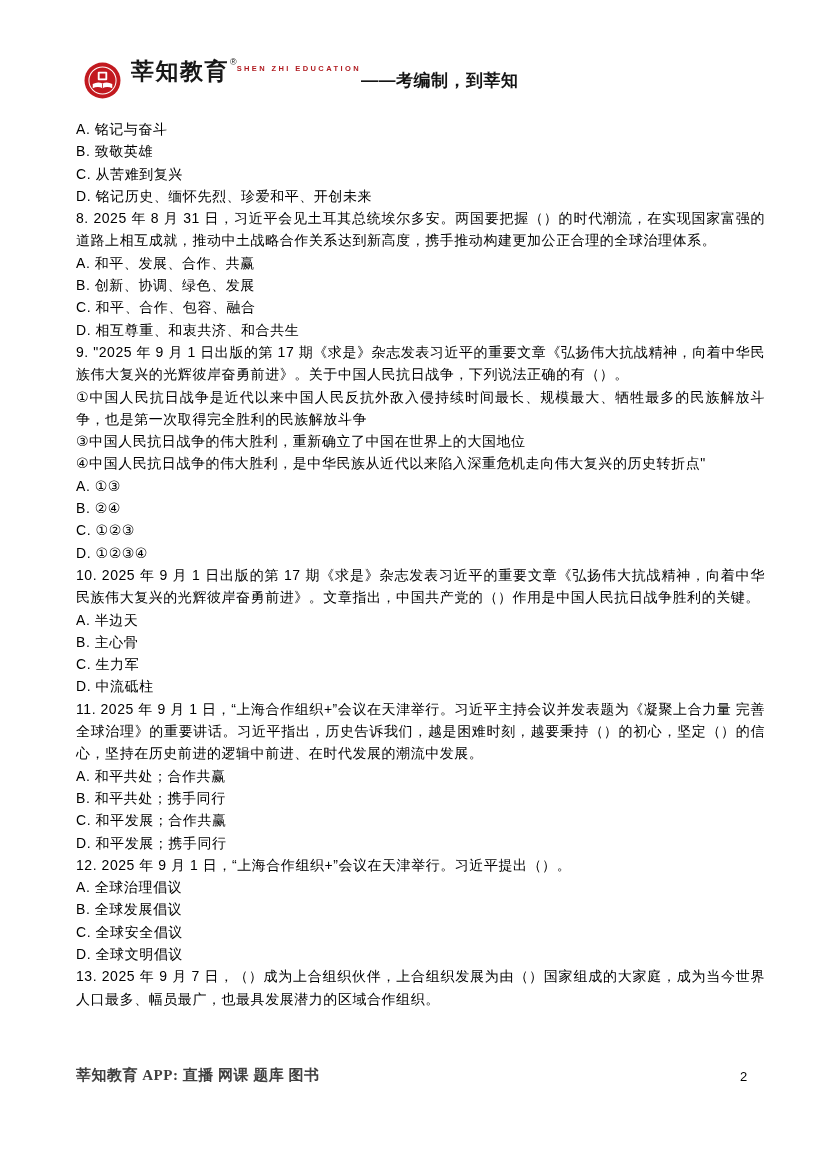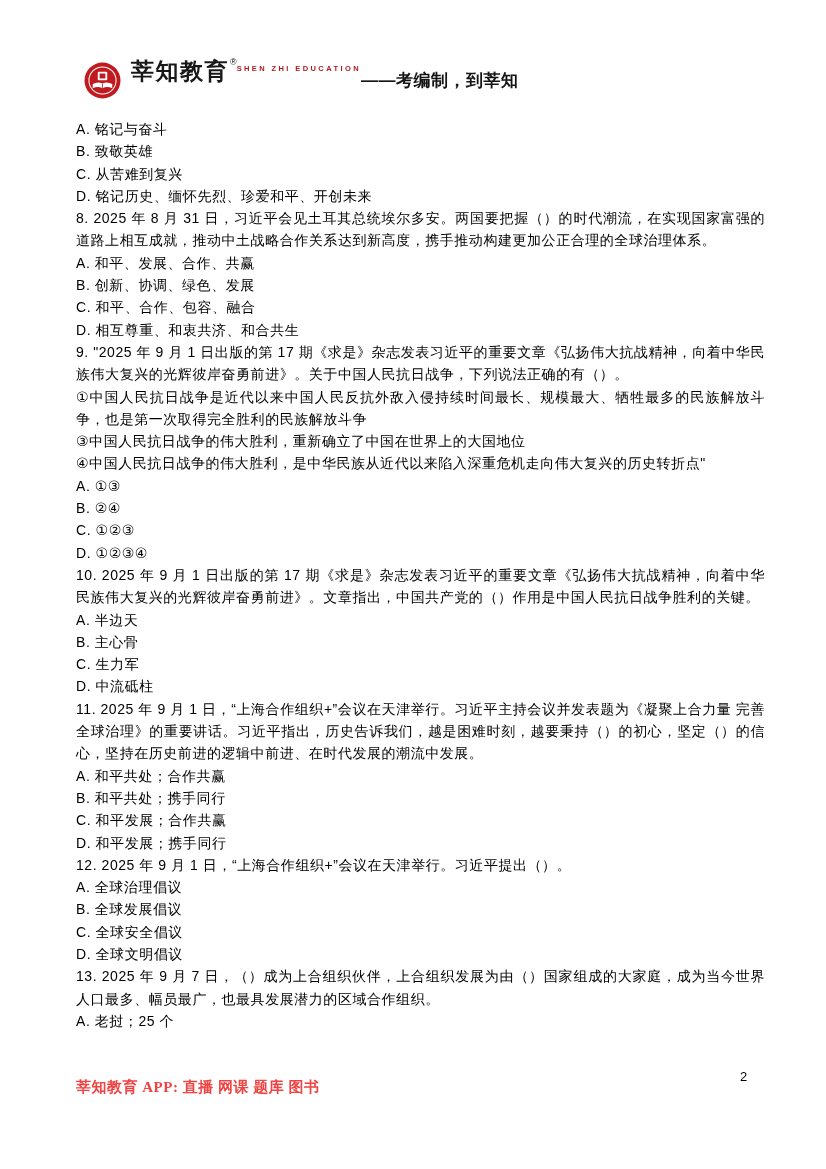--- a/index.html
+++ b/index.html
@@ -41,23 +41,22 @@
     margin: 0; font-size: 14px; line-height: 22.3px; letter-spacing: 0.55px;
     color: #000000; white-space: normal;
   }
   .content p.stem { text-align: justify; }
   .content p.option { text-align: left; }
 
   
   .footer-app-line {
     position: absolute; left: 76px; top: 1066px;
     font-family: "Liberation Serif", "DejaVu Serif", serif;
-    font-weight: 700; font-size: 15px; color: #ef4444; letter-spacing: 0.5px;
+    font-weight: 700; font-size: 15px; color: #404040; letter-spacing: 0.5px;
     white-space: nowrap;
-    margin-top: 12px;
   }
   .page-number {
     position: absolute; left: 740px; top: 1069px;
     font-size: 13px; color: #000;
   }
 </style>
 </head>
 <body>
 
 <div class="page">
@@ -108,21 +107,20 @@
       <p class="line option">A. 和平共处；合作共赢</p>
       <p class="line option">B. 和平共处；携手同行</p>
       <p class="line option">C. 和平发展；合作共赢</p>
       <p class="line option">D. 和平发展；携手同行</p>
       <p class="line stem">12. 2025 年 9 月 1 日，“上海合作组织+”会议在天津举行。习近平提出（）。</p>
       <p class="line option">A. 全球治理倡议</p>
       <p class="line option">B. 全球发展倡议</p>
       <p class="line option">C. 全球安全倡议</p>
       <p class="line option">D. 全球文明倡议</p>
       <p class="line stem">13. 2025 年 9 月 7 日，（）成为上合组织伙伴，上合组织发展为由（）国家组成的大家庭，成为当今世界人口最多、幅员最广，也最具发展潜力的区域合作组织。</p>
-      <p class="line option">A. 老挝；25 个</p>
     </main>
 
   <footer>
     <div class="footer-app-line">莘知教育 APP: 直播 网课 题库 图书</div>
     <div class="page-number">2</div>
   </footer>
 
 </div>
 
 </body></html>

